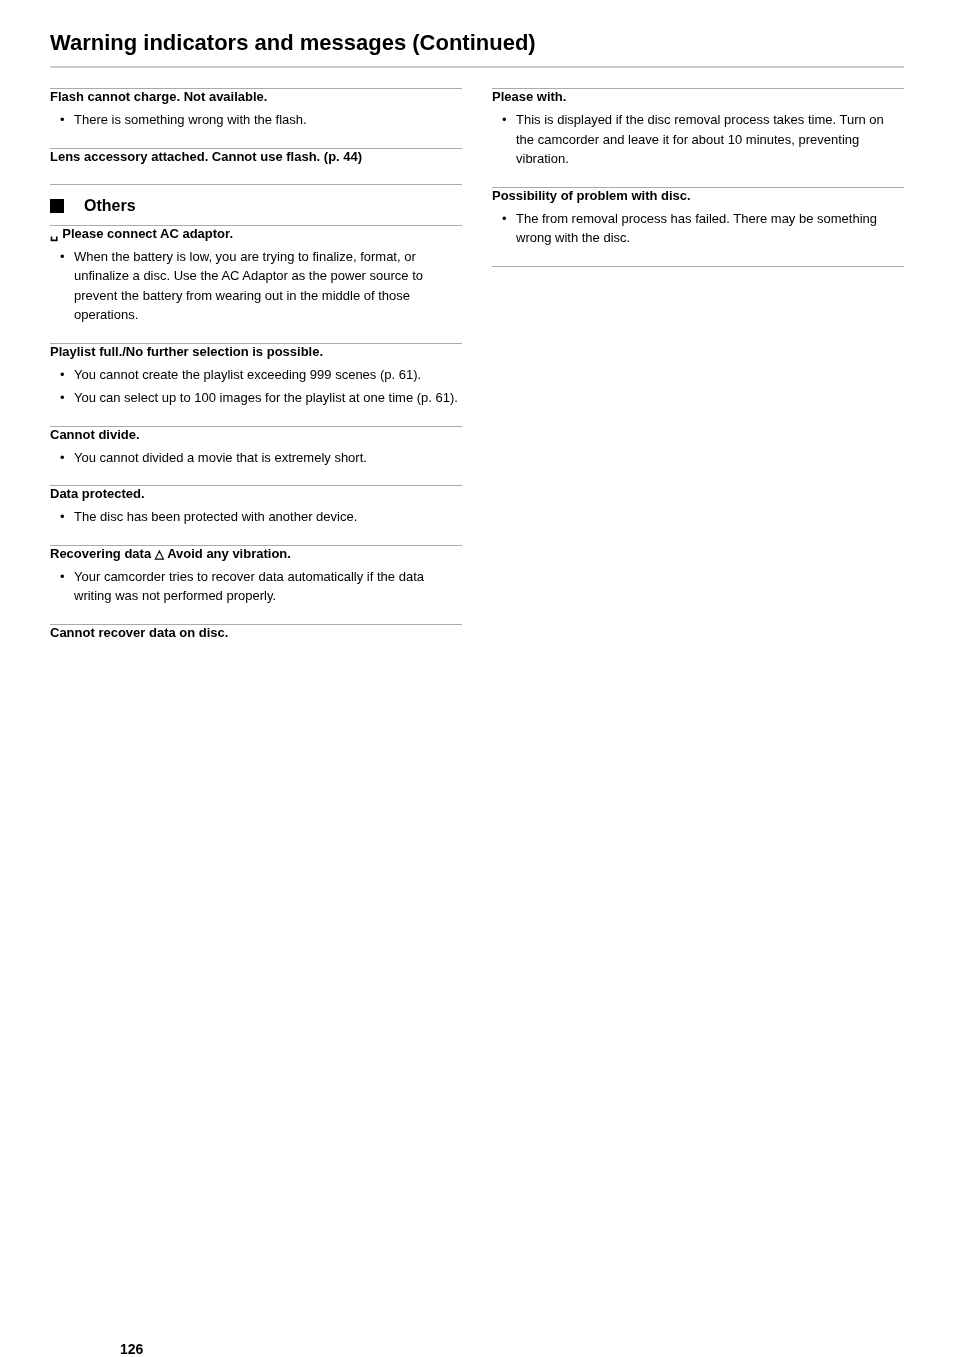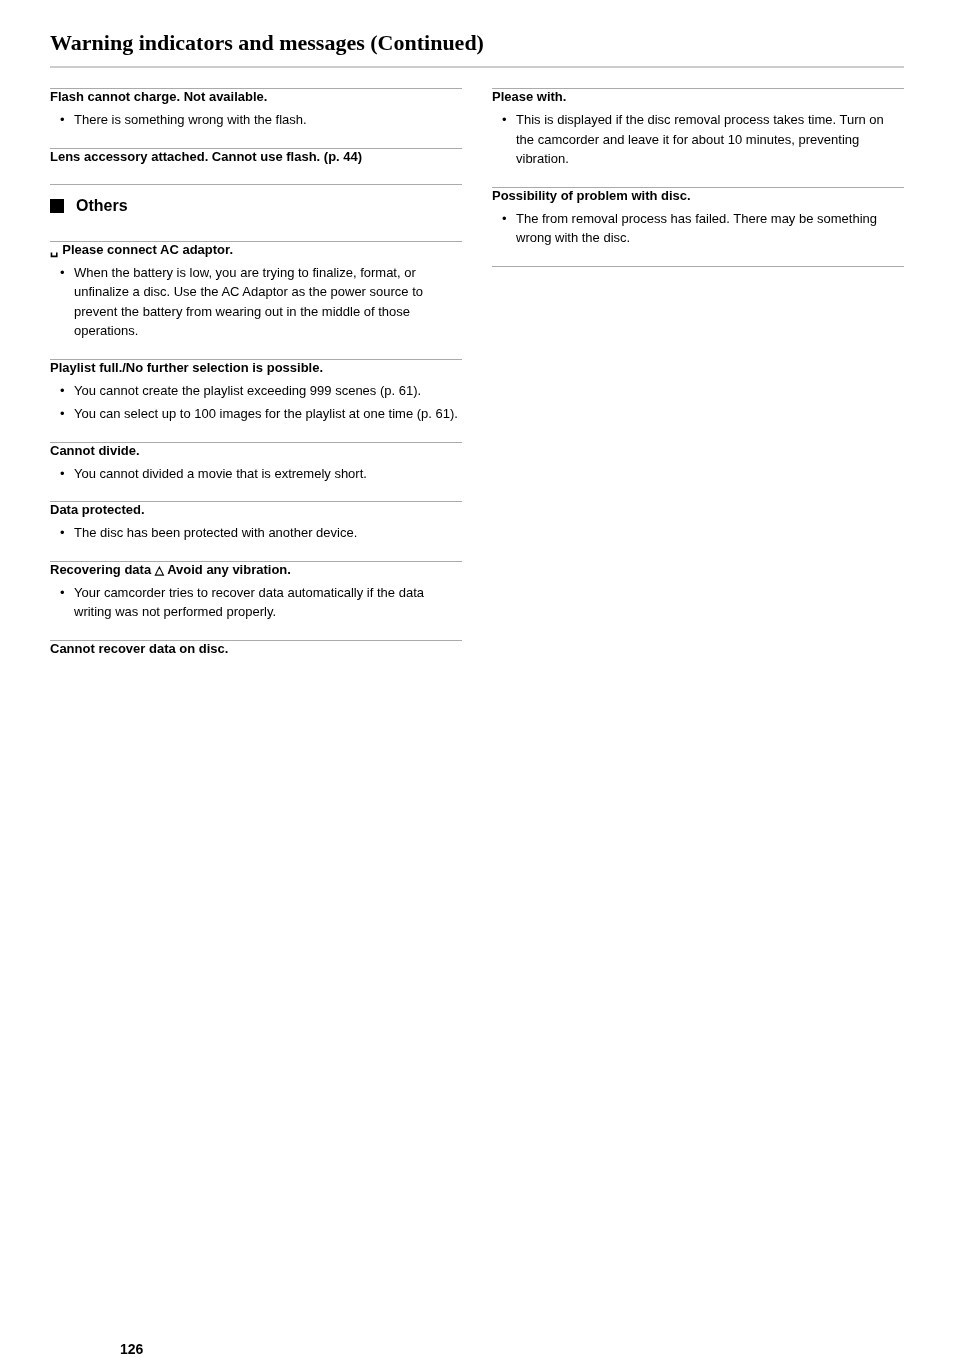--- a/index.html
+++ b/index.html
@@ -14,21 +14,21 @@
       font-size: 13px;
       color: #000000;
       width: 954px;
       min-height: 1357px;
       padding: 30px 50px 40px 50px;
     }
 
     .page-title {
       font-size: 22px;
       font-weight: bold;
-      font-family: Liberation Serif, serif;
+      font-family: Liberation Sans, sans-serif;
       padding-bottom: 10px;
       border-bottom: 2px solid #cccccc;
       margin-bottom: 20px;
     }
 
     .two-column {
       display: flex;
       gap: 30px;
     }
 
@@ -68,24 +68,24 @@
     .bullet-list li::before {
       content: "•";
       position: absolute;
       left: 0;
       top: 0;
     }
 
     .others-heading {
       display: flex;
       align-items: center;
-      gap: 12px;
+      gap: 20px;
       font-size: 16px;
       font-weight: bold;
-      margin-bottom: 16px;
+      margin-bottom: 0;
     }
 
     .black-square {
       display: inline-block;
       width: 14px;
       height: 14px;
       background: #000000;
       flex-shrink: 0;
     }
 

